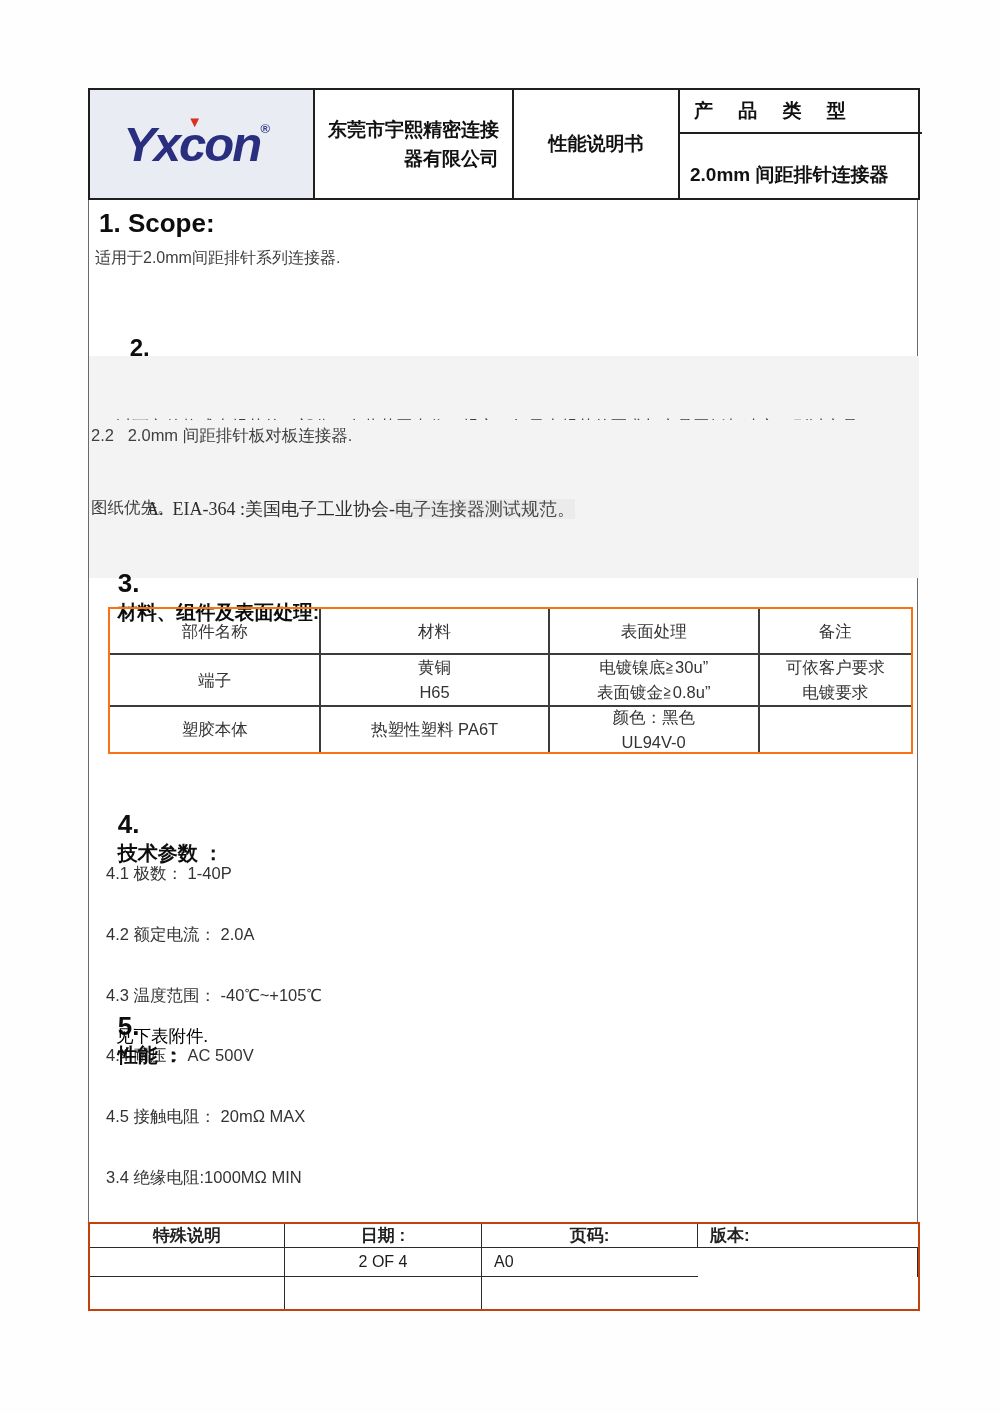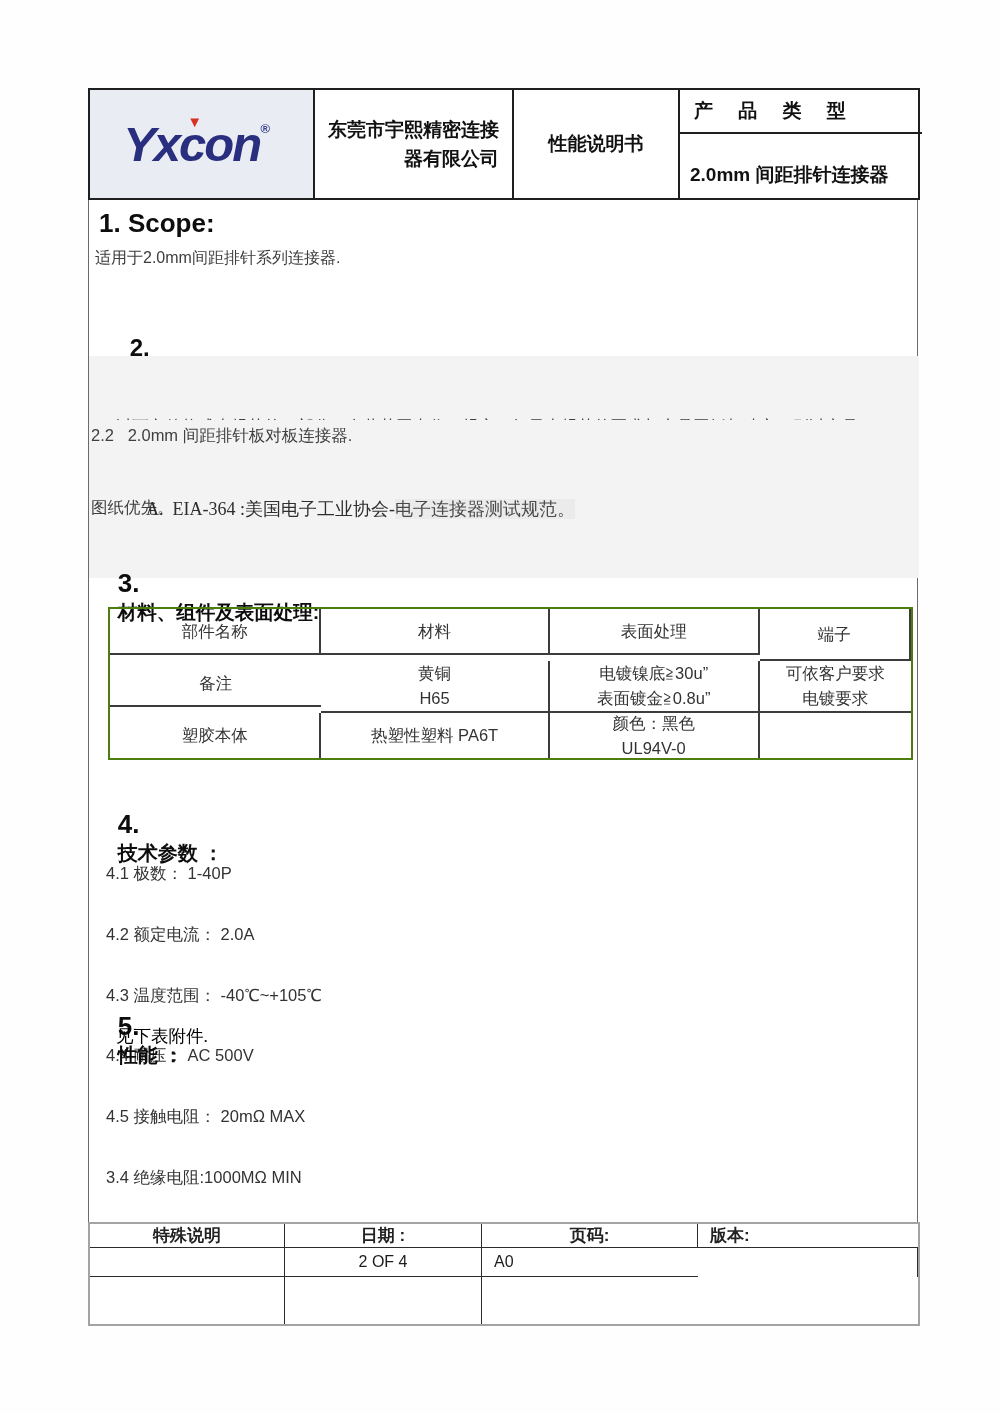--- a/index.html
+++ b/index.html
@@ -38,34 +38,34 @@
   .body-sans { font-size:16px; color:#3d3d3d; }
   .serif { font-family:"Liberation Serif", serif; }
   .band { left:0; width:830px; background:#f3f3f3; color:#3f3f3f; font-size:16.5px; line-height:27px; padding:3px 4px 3px 2px; }
   .ref-line { font-family:"Liberation Serif", serif; font-size:18px; color:#2e2e2e; }
   .ref-hl { background:#ebebeb; color:#4a4a4a; }
   .tech-item { font-size:16.5px; line-height:24.8px; color:#333; }
   .s5-body { font-family:"Liberation Serif", serif; font-size:17.5px; color:#000000; }
 
   
   .mtable { position:absolute; left:19px; top:519px; width:805px;
-            border:2px solid #4d7c0f; display:grid;
+            border:2px solid #f97316; display:grid;
             grid-template-columns:26.4% 28.5% 26.2% 18.9%; grid-auto-rows:auto; font-size:16.5px; color:#333; }
   .mtable .cell { border-right:2px solid #3c3c3c; border-bottom:2px solid #3c3c3c;
                   display:flex; flex-direction:column; align-items:center; justify-content:center;
                   text-align:center; line-height:25px; padding:2px 4px; }
   .mtable .cell.col4 { border-right:none; }
   .mtable .cell.rowlast { border-bottom:none; }
   .mtable .hcell { height:46px; }
   .mtable .r1 { height:52px; }
   .mtable .r2 { height:45px; }
 
   
-  .ftable { position:absolute; left:-1px; top:1134px; width:832px; height:104px;
-            border:2px solid #a3a3a3; display:grid;
+  .ftable { position:absolute; left:-1px; top:1134px; width:832px; height:89px;
+            border:2px solid #c2410c; display:grid;
             grid-template-columns:195px 197px 216px 1fr; grid-template-rows:24px 29px 1fr;
             font-size:17px; color:#222; background:#fff; }
   .ftable .fcell { border-right:1.5px solid #2b2b2b; border-bottom:1.5px solid #2b2b2b;
                    display:flex; align-items:center; justify-content:center; }
   .ftable .fcell.col4 { border-right:none; }
   .ftable .fcell.rlast { border-bottom:none; }
   .ftable .fhead { font-weight:bold; }
   .ftable .left-al { justify-content:flex-start; padding-left:12px; }
   .ftable .fval { font-size:16px; color:#1c1c1c; }
 </style>
@@ -115,23 +115,23 @@
 
     <div class="abs" style="left:2px; top:462px;">
       <span class="h-num">3.</span>
       <span class="h-zh" style="font-size:19.5px;">材料、组件及表面处理:</span>
     </div>
 
     <div class="mtable">
       <div class="cell hcell">部件名称</div>
       <div class="cell hcell">材料</div>
       <div class="cell hcell">表面处理</div>
+      <div class="cell hcell col4">备注</div>
+
       <div class="cell r1">端子</div>
-
-      <div class="cell hcell col4">备注</div>
       <div class="cell r1">
         <div>黄铜</div>
         <div>H65</div>
       </div>
       <div class="cell r1">
         <div>电镀镍底≧30u”</div>
         <div>表面镀金≧0.8u”</div>
       </div>
       <div class="cell r1 col4">
         <div>可依客户要求</div>

